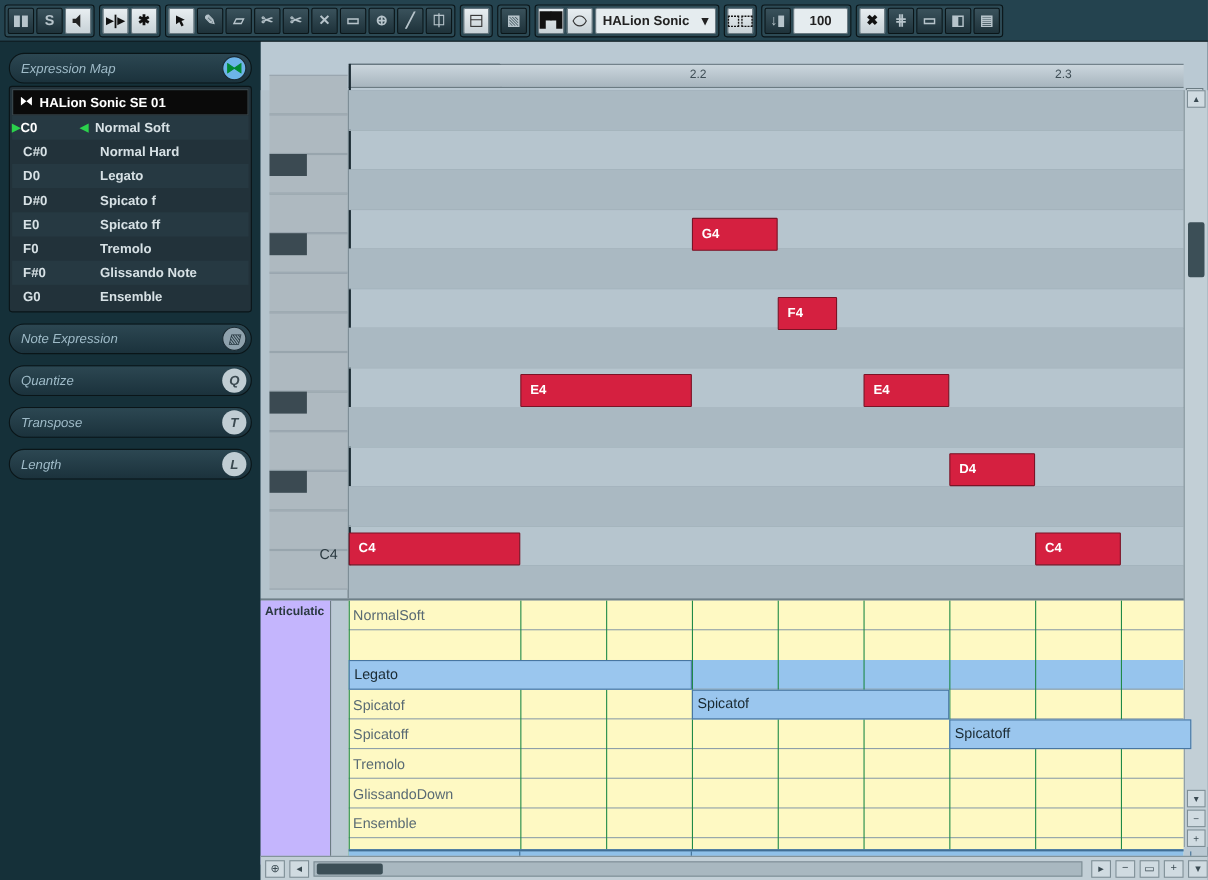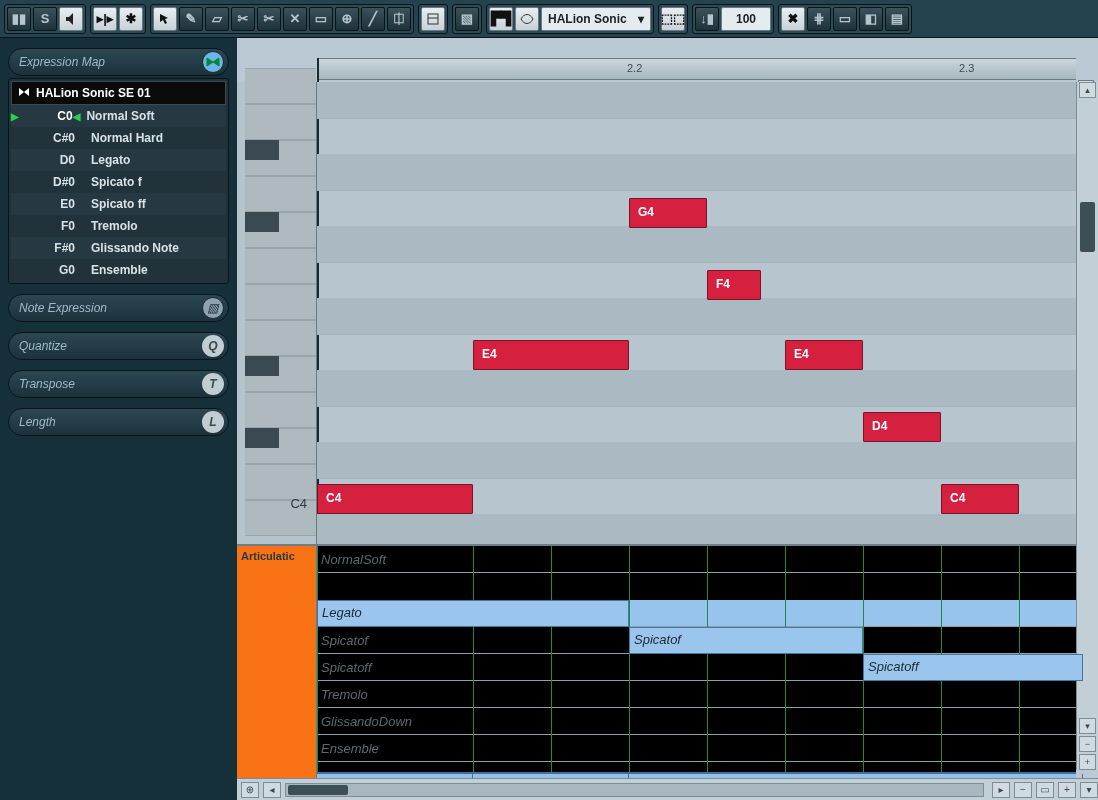--- a/index.html
+++ b/index.html
@@ -24,21 +24,21 @@
 .panel-head .htext{ flex:1; }
 .panel-head .hbtn{ width:22px; height:22px; background:#6db4e8; border-radius:11px; border:1px solid #1a2a32; display:flex;align-items:center;justify-content:center; color:#083; }
 .panel-head .hbtn.gray{ background:#8fa2ad; color:#1f3038;}
 .panel-head .hletter{ width:22px; height:22px; background:#c0cdd3; border-radius:11px; display:flex;align-items:center;justify-content:center; color:#3a4950; font-weight:bold; }
 
 .exp-body { background: #22323a; border:1px solid #0a1518; border-radius: 3px; margin-top:2px; padding:2px; }
 .exp-title { display:flex; align-items:center; height:24px; background:#0a0a0a; color:#fff; font-weight:bold; padding:0 6px; gap:6px; border:1px solid #3b4a51;}
 .exp-title .bowtie{ display:inline-block; width:12px; height:12px; }
 .exp-list { }
 .exp-row { display:flex; align-items:center; height:22px; color:#d7e1e5; font-weight:bold;}
-.exp-row .k{ width:54px; text-align:right; }
+.exp-row .k{ width:54px; text-align:left; }
 .exp-row .lab{ flex:1; padding-left:6px; }
 .exp-row .tri{ color:#2bd14c; font-size:10px; }
 .exp-row.active .k{ color:#fff;}
 .exp-row:nth-child(odd){ background:#263942;}
 
 
 .timeline-top { position:absolute; left:0; right:0; top:20px; height:24px; }
 .ruler { position:absolute; left:80px; right:22px; height:22px; background:linear-gradient(#cbd6dd,#a7b5be); border-top:1px solid #6b7b83; border-bottom:1px solid #6b7b83; }
 .ruler-label{ position:absolute; top:3px; font-size:11px; color:#3e4d55;}
 .part-header { position:absolute; top:0; left:80px; height:22px; background:#9fb0ba; border:1px solid #4a5b63; border-radius:2px 2px 0 0; padding: 2px 6px; color:#1f2e36; font-size:12px; font-weight:bold; display:flex; align-items:center; gap:4px; }
@@ -58,23 +58,23 @@
 .vbar.playhead{ position:absolute; top:-24px; bottom:0; width:2px; background:#1a2a32;}
 
 .note{ position:absolute; height:30px; background:#d52040; border:1px solid #7a1326; color:#fff; font-weight:bold; font-size:12px; padding:6px 8px; border-radius:1px; cursor:pointer;}
 
 .vscroll{ position:absolute; right:0; top:44px; bottom:30px; width:22px; background:#c2cfd6; border-left:1px solid #7d8d95;}
 .vscroll .vthumb{ position:absolute; left:3px; right:3px; top:120px; height:50px; background:#3c4f57; border-radius:2px;}
 .vscroll .vbtn{ position:absolute; left:2px; right:2px; height:16px; background:#d0dbe1; border:1px solid #7d8d95; display:flex;align-items:center;justify-content:center;font-size:9px;color:#3a4a52; cursor:pointer;}
 
 
 .artic{ position:absolute; left:0; right:22px; top:506px; height:242px; border-top:2px solid #6e7f87;}
-.artic-side{ position:absolute; left:0; top:0; width:80px; height:100%; background:#f97316; border-right:1px solid #6b7b83;text-align:center;}
+.artic-side{ position:absolute; left:0; top:0; width:64px; height:100%; background:#c4b5fd; border-right:1px solid #6b7b83;text-align:center;}
 .artic-side .lab{ position:absolute; left:4px; top:4px; font-size:11px; font-weight:bold; color:#2a3940;}
-.artic-grid{ position:absolute; left:80px; right:0; top:0; height:100%; background:#000000;font-style:italic;}
+.artic-grid{ position:absolute; left:80px; right:0; top:0; height:100%; background:#fef9c3;}
 .artic-row{ position:absolute; left:0; right:0; height:27px; border-bottom:1px solid #8ea0a9; display:flex; align-items:center; }
 .artic-row .text{ position:absolute; left:4px; color:#5a6b74; font-size:13px;}
 .artic-row.highlight{ background:#96c4ed;}
 .artic-row.highlight .text{ color:#1a2a32; font-weight:normal;}
 .art-event{ position:absolute; top:0; height:100%; background:#9ac6ee; border:1px solid #4876a1; color:#1a2a32; font-size:13px; padding:4px 4px;}
 .vline{ position:absolute; top:0; bottom:0; width:1px; background:#1f8a48;}
 
 .dyn-row{ position:absolute; left:80px; right:22px; bottom:0; height:28px; background:#8fc1e9; border-top:2px solid #416f95;}
 .dyn-cell{ position:absolute; top:0; height:100%; border-right:1px solid #416f95; display:flex; align-items:center; padding-left:8px; font-family: 'Times New Roman', serif; font-style:italic; font-size:20px; font-weight:bold; color:#142836;}
 

